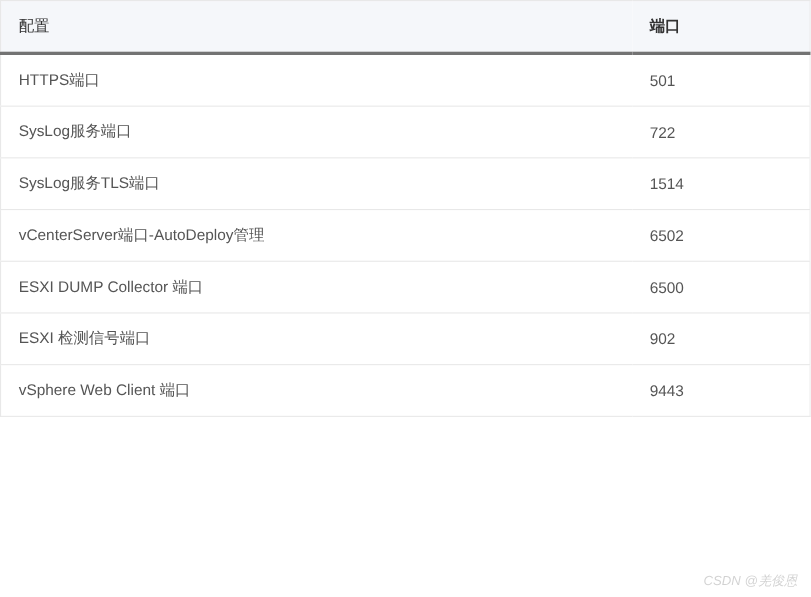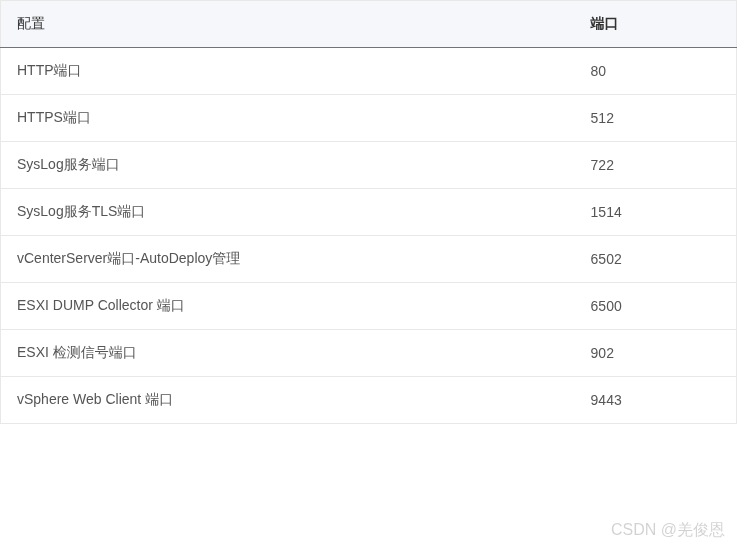--- a/index.html
+++ b/index.html
@@ -17,21 +17,21 @@
     table {
       width: 100%;
       border-collapse: collapse;
       border: 1px solid #e8e8e8;
     }
     thead th {
       background: #f5f7fa;
       text-align: left;
       font-weight: 500;
       padding: 14px 16px;
-      border-bottom: 1px solid #737373;
+      border-bottom: 3px solid #737373;
       color: #333;
     }
     tbody td {
       padding: 14px 16px;
       border-bottom: 1px solid #e8e8e8;
       color: #555;
     }
     tbody tr:last-child td {
       border-bottom: none;
     }
@@ -40,42 +40,39 @@
     }
     .col-port {
       width: 22%;
       font-weight: bold;
     }
     .watermark {
       position: absolute;
       right: 12px;
       top: 520px;
       color: rgba(0,0,0,0.18);
-      font-size: 16px;
+      font-size: 12px;
       pointer-events: none;
+      font-style: italic;
     }
   </style>
 </head>
 <body>
 
 <table>
   <thead>
     <tr>
       <th class="col-config">配置</th>
       <th class="col-port">端口</th>
     </tr>
   </thead>
   <tbody>
     <tr>
-      <td>HTTP端口</td>
-      <td>80</td>
-    </tr>
-    <tr>
       <td>HTTPS端口</td>
-      <td>512</td>
+      <td>501</td>
     </tr>
     <tr>
       <td>SysLog服务端口</td>
       <td>722</td>
     </tr>
     <tr>
       <td>SysLog服务TLS端口</td>
       <td>1514</td>
     </tr>
     <tr>

